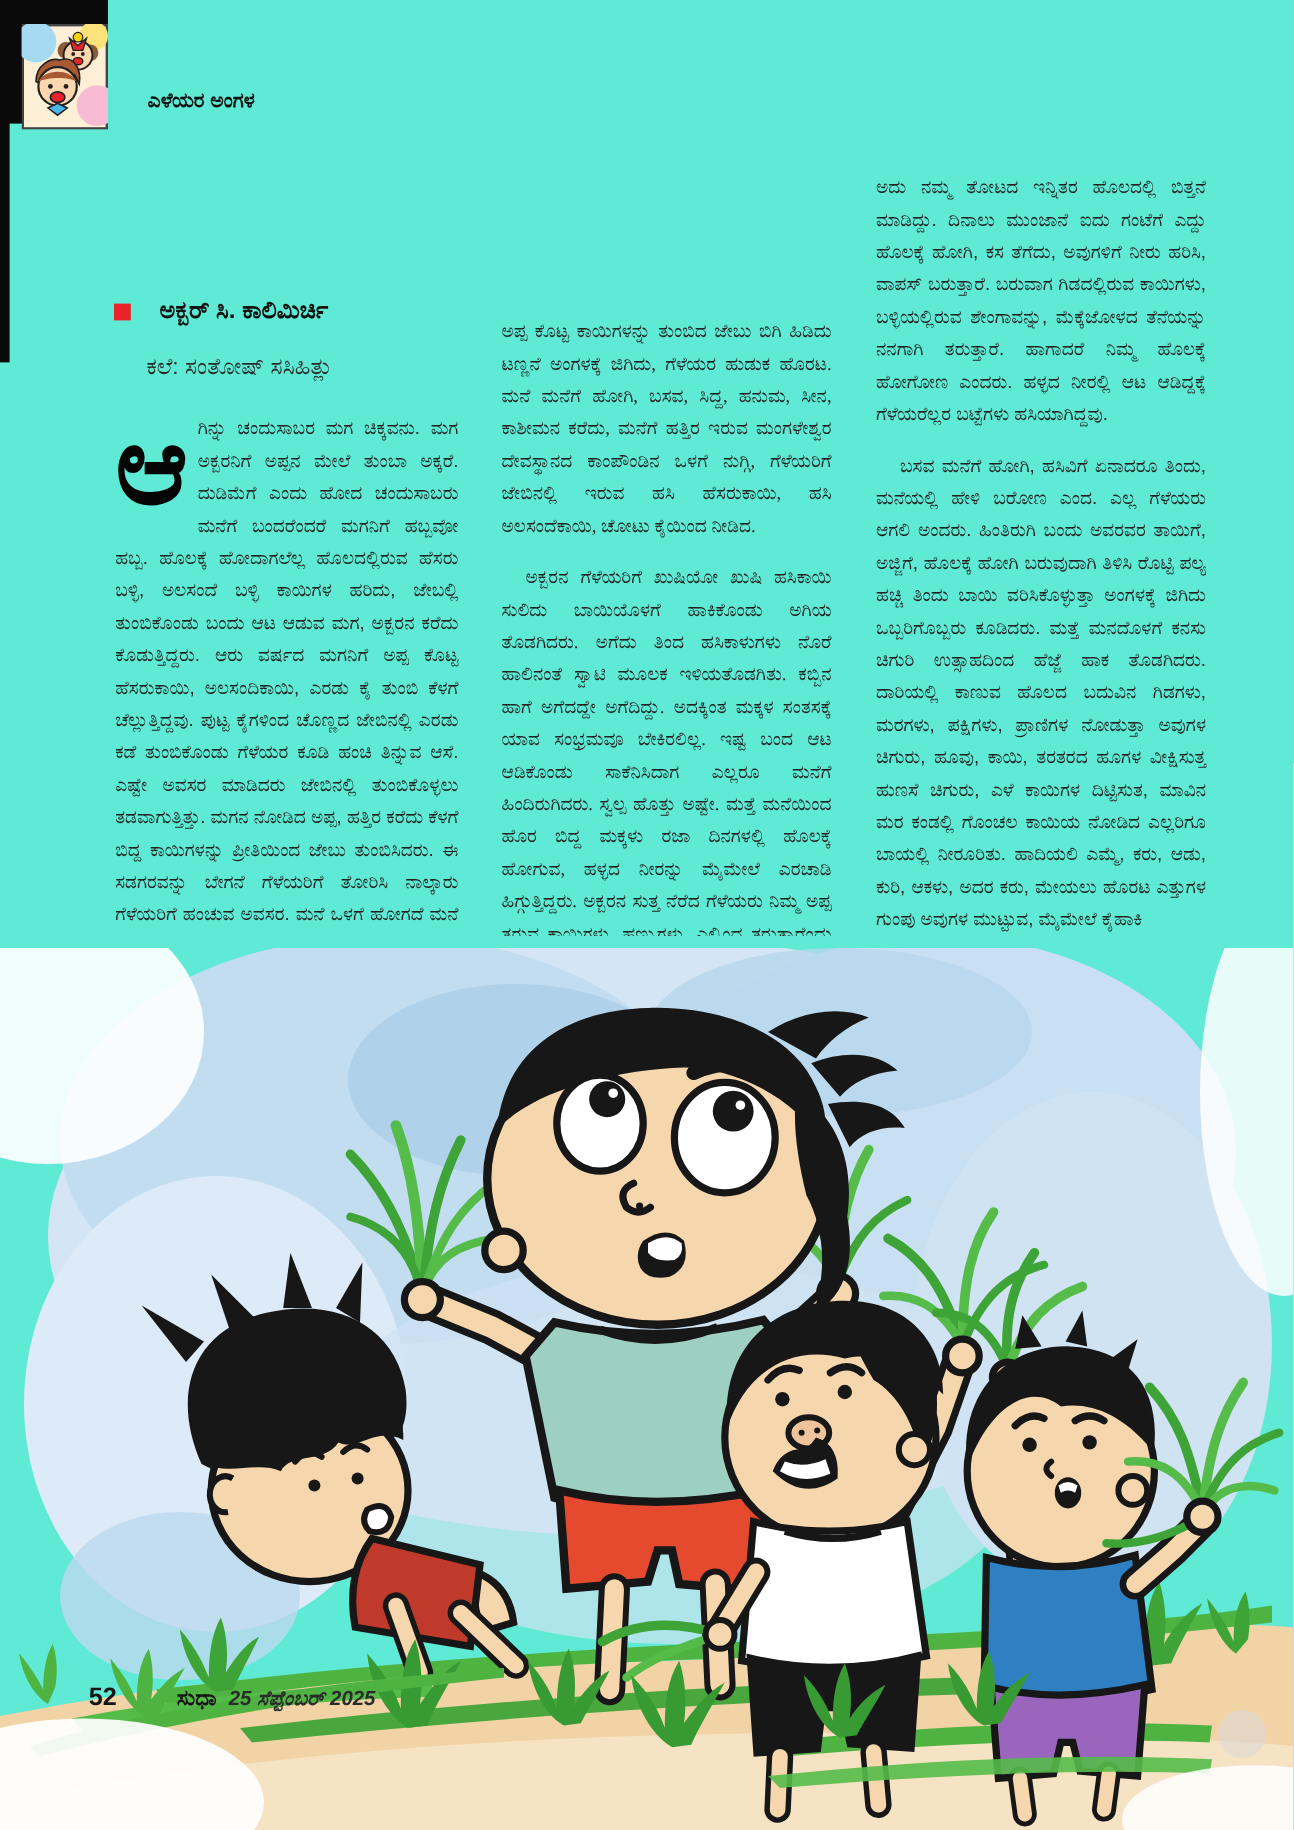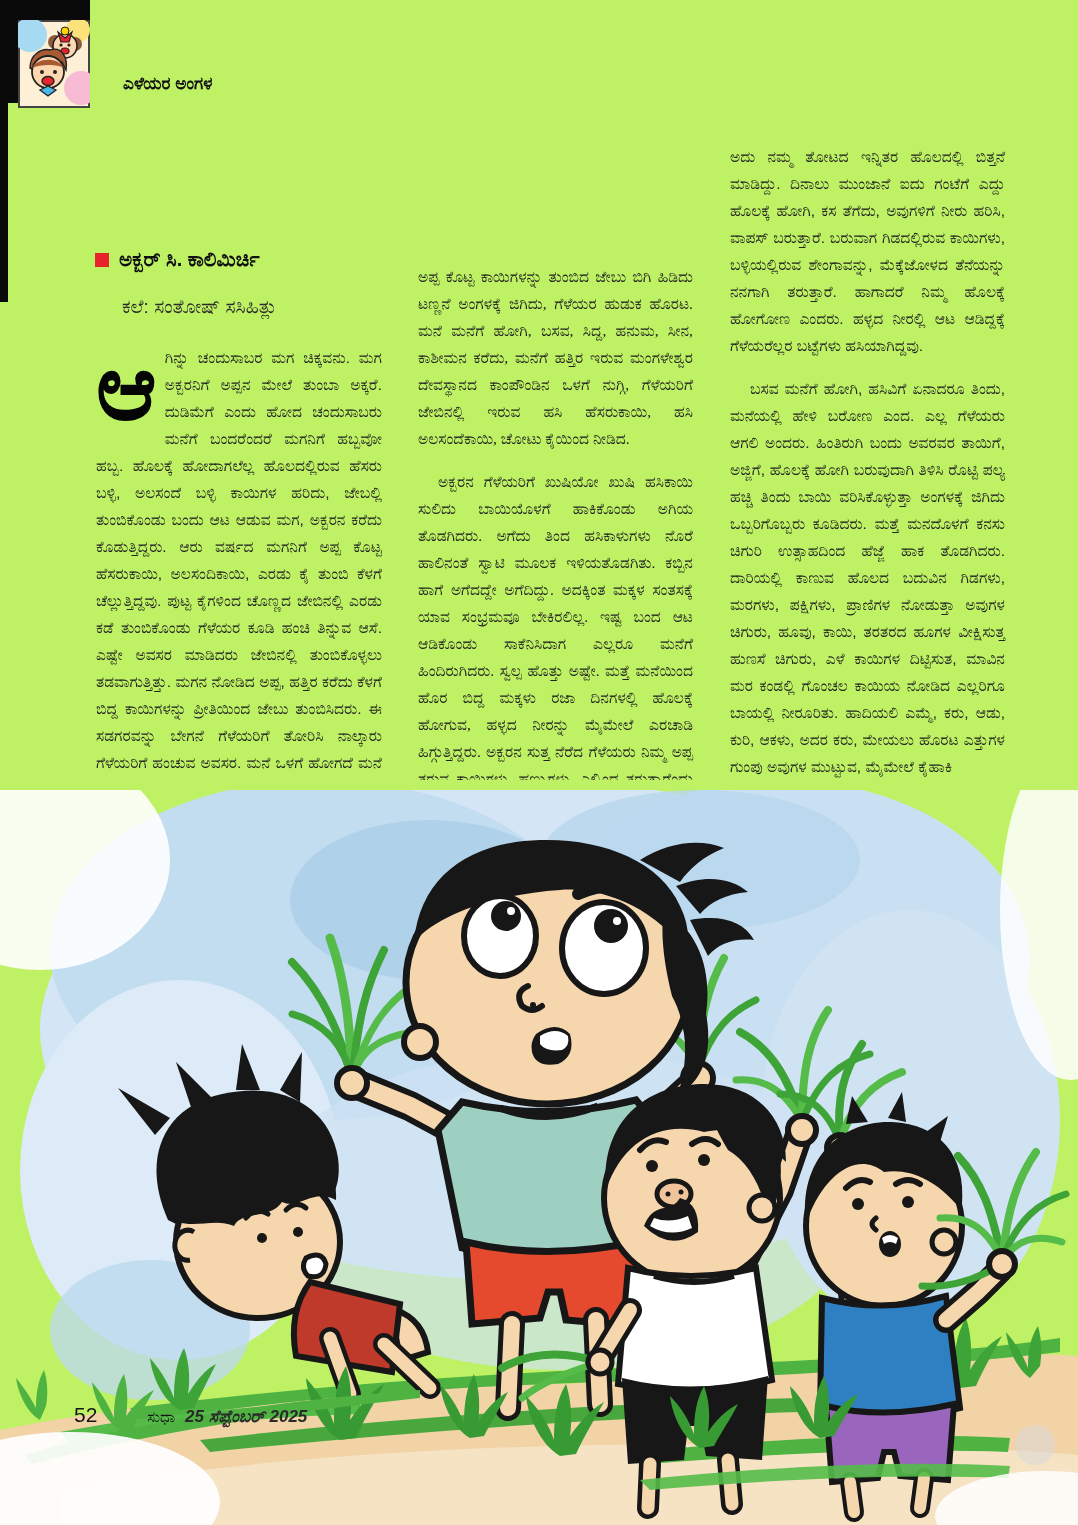--- a/index.html
+++ b/index.html
@@ -1,39 +1,39 @@
 <!DOCTYPE html>
 <html><head>
 <meta charset="utf-8">
 <style>
   html,body{margin:0;padding:0;background:#e8e8e8;}
-  .page{position:relative;width:1078px;height:1525px;background:#bef264;overflow:hidden;
+  .page{position:relative;width:1078px;height:1525px;background:#5eead4;overflow:hidden;
         font-family:"Liberation Sans","DejaVu Sans",sans-serif;color:#1c1c1c;}
   .left-strip{position:absolute;left:0;top:0;width:8px;height:302px;background:#0a0a0a;}
   .logo-box{position:absolute;left:0;top:0;width:90px;height:103px;background:#0a0a0a;}
   .logo{position:absolute;left:18px;top:20px;width:72px;height:88px;}
   .section-label{position:absolute;left:123px;top:74px;font-size:17px;font-weight:bold;color:#111;}
   .title{position:absolute;left:93px;top:102px;width:640px;margin:0;font-size:82px;line-height:1.25;
          font-weight:bold;color:#050505;font-family:"Liberation Serif","DejaVu Serif",serif;letter-spacing:1px;}
-  .byline{position:absolute;left:95px;top:248px;display:flex;align-items:center;gap:10px;justify-content:space-between;}
+  .byline{position:absolute;left:95px;top:248px;display:flex;align-items:center;gap:24px;justify-content:space-between;}
   .bullet{display:inline-block;width:14px;height:14px;background:#e8232b;}
   .author{font-size:20px;font-weight:bold;color:#111;}
   .credit{position:absolute;left:122px;top:296px;font-size:19px;color:#2b2b2b;}
   .col{position:absolute;text-align:justify;font-size:15.5px;line-height:27px;color:#222;overflow:hidden;}
   .col p{margin:16px;}
   .col p.indent{text-indent:20px;}
   .col1{left:80px;top:328px;width:318px;height:452px;}
   .col2{left:402px;top:247px;width:307px;height:533px;font-family:Liberation Serif, serif;}
   .col3{left:714px;top:127px;width:307px;height:653px;}
   .dropcap{float:left;font-size:92px;line-height:76px;padding:6px 8px 0 0;font-weight:bold;color:#050505;
            font-family:"Liberation Serif","DejaVu Serif",serif;}
   .illustration{position:absolute;left:0;top:790px;width:1078px;height:735px;}
   .footer{position:absolute;left:74px;top:1403px;display:flex;align-items:baseline;gap:10px;z-index:5;}
-  .footer .pg{font-size:21px;font-weight:normal;color:#151515;}
-  .footer .mag{font-size:15px;font-weight:normal;color:#151515;padding-left:40px;}
+  .footer .pg{font-size:21px;font-weight:bold;color:#151515;}
+  .footer .mag{font-size:18px;font-weight:bold;color:#151515;padding-left:40px;}
   .footer .date{font-size:17px;font-weight:bold;color:#2a2a2a;font-style:italic;}
 </style>
 </head>
 <body>
 
 <div class="page">
 
   <div class="logo-box"></div>
   <div class="left-strip"></div>
 

